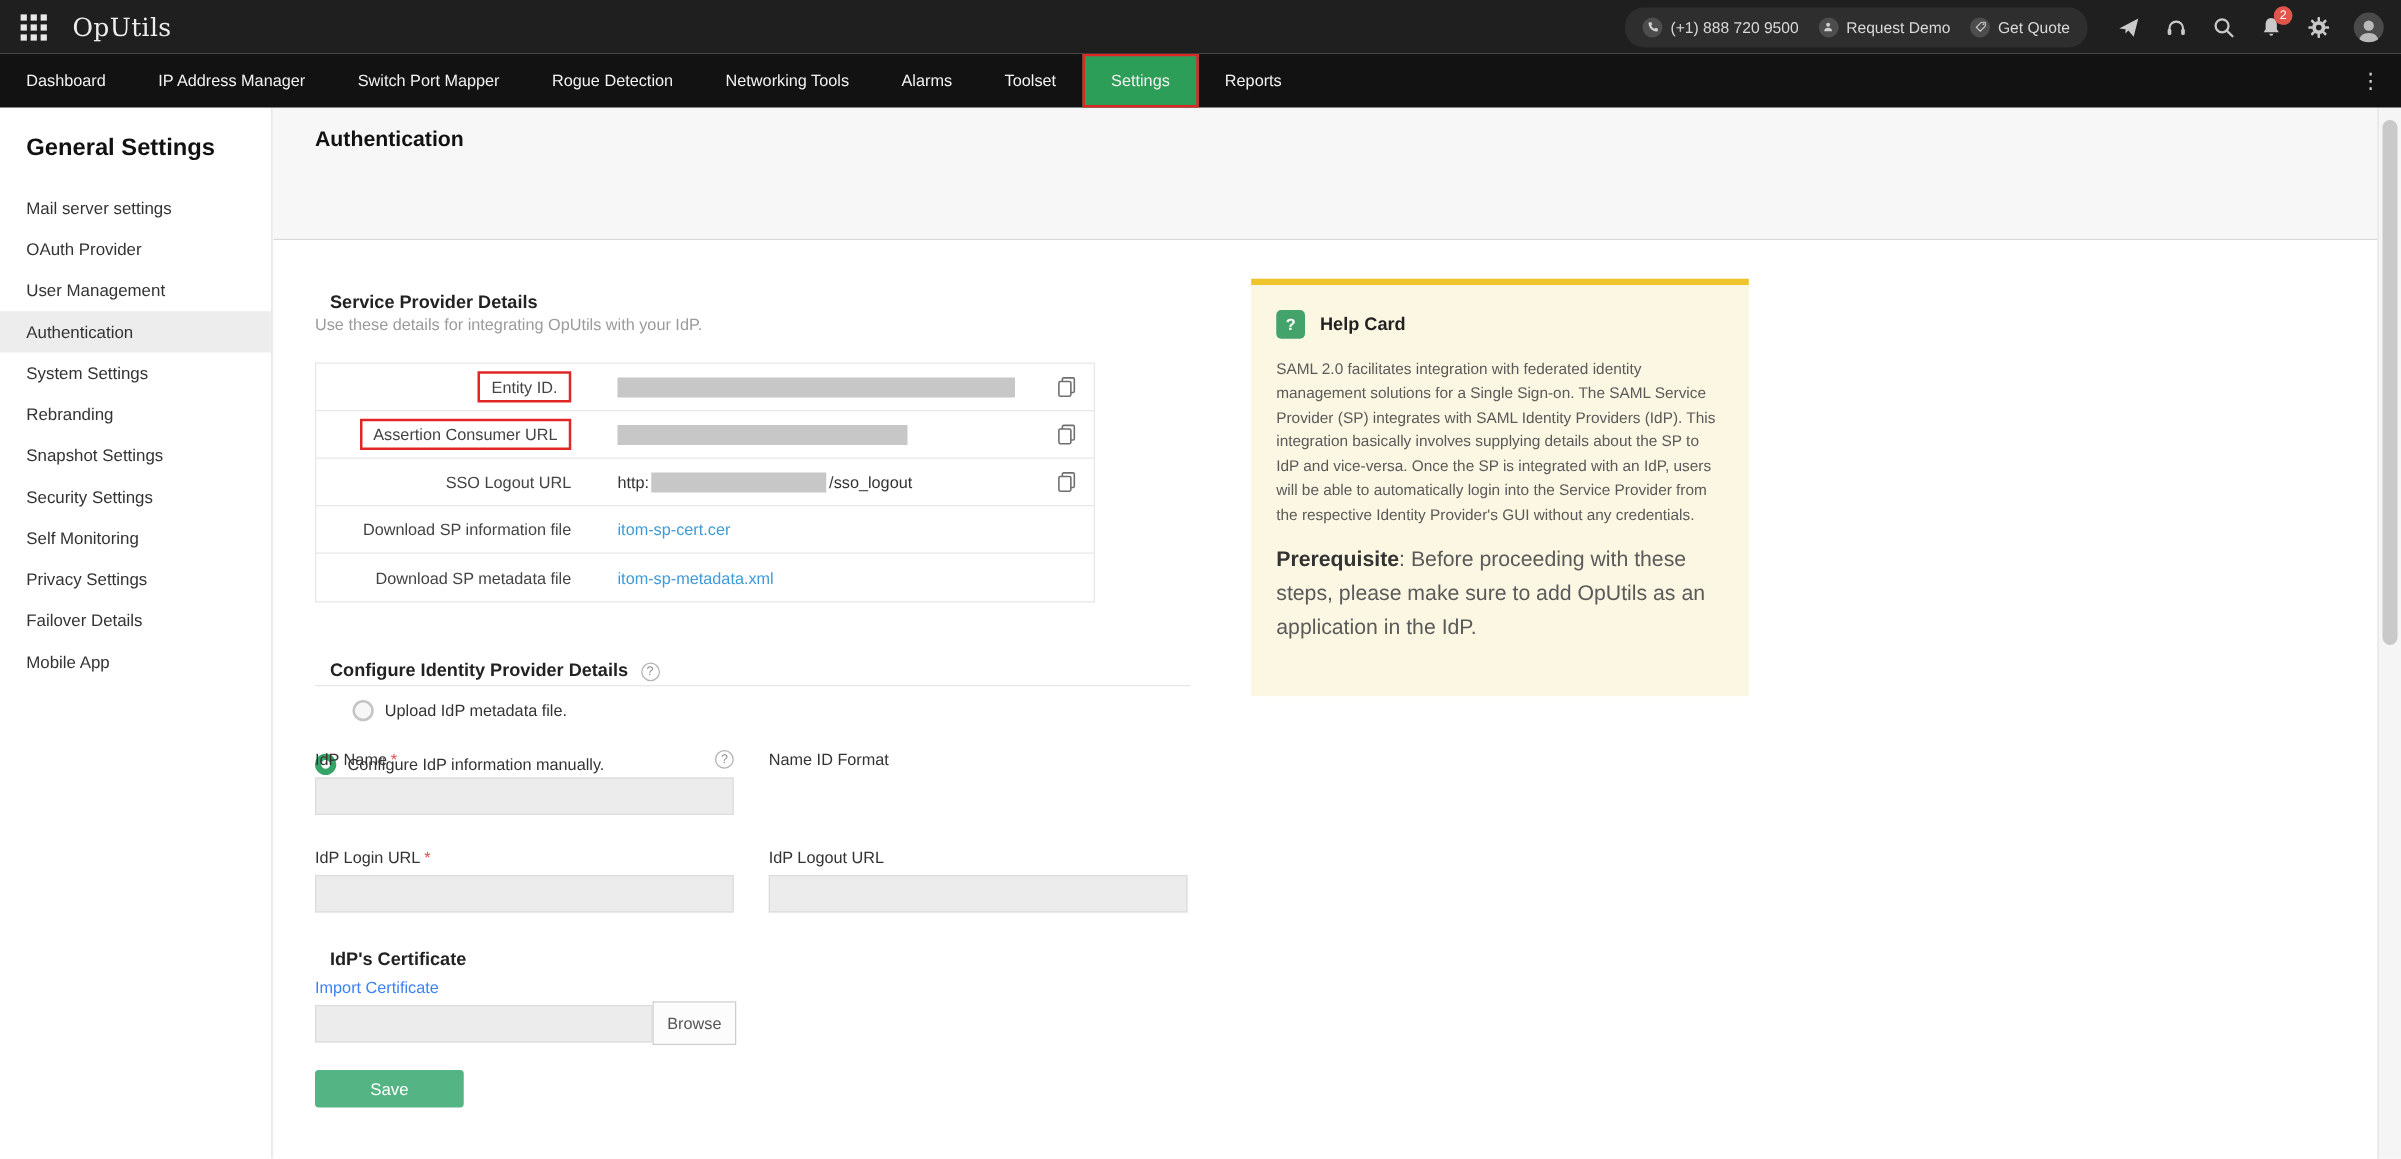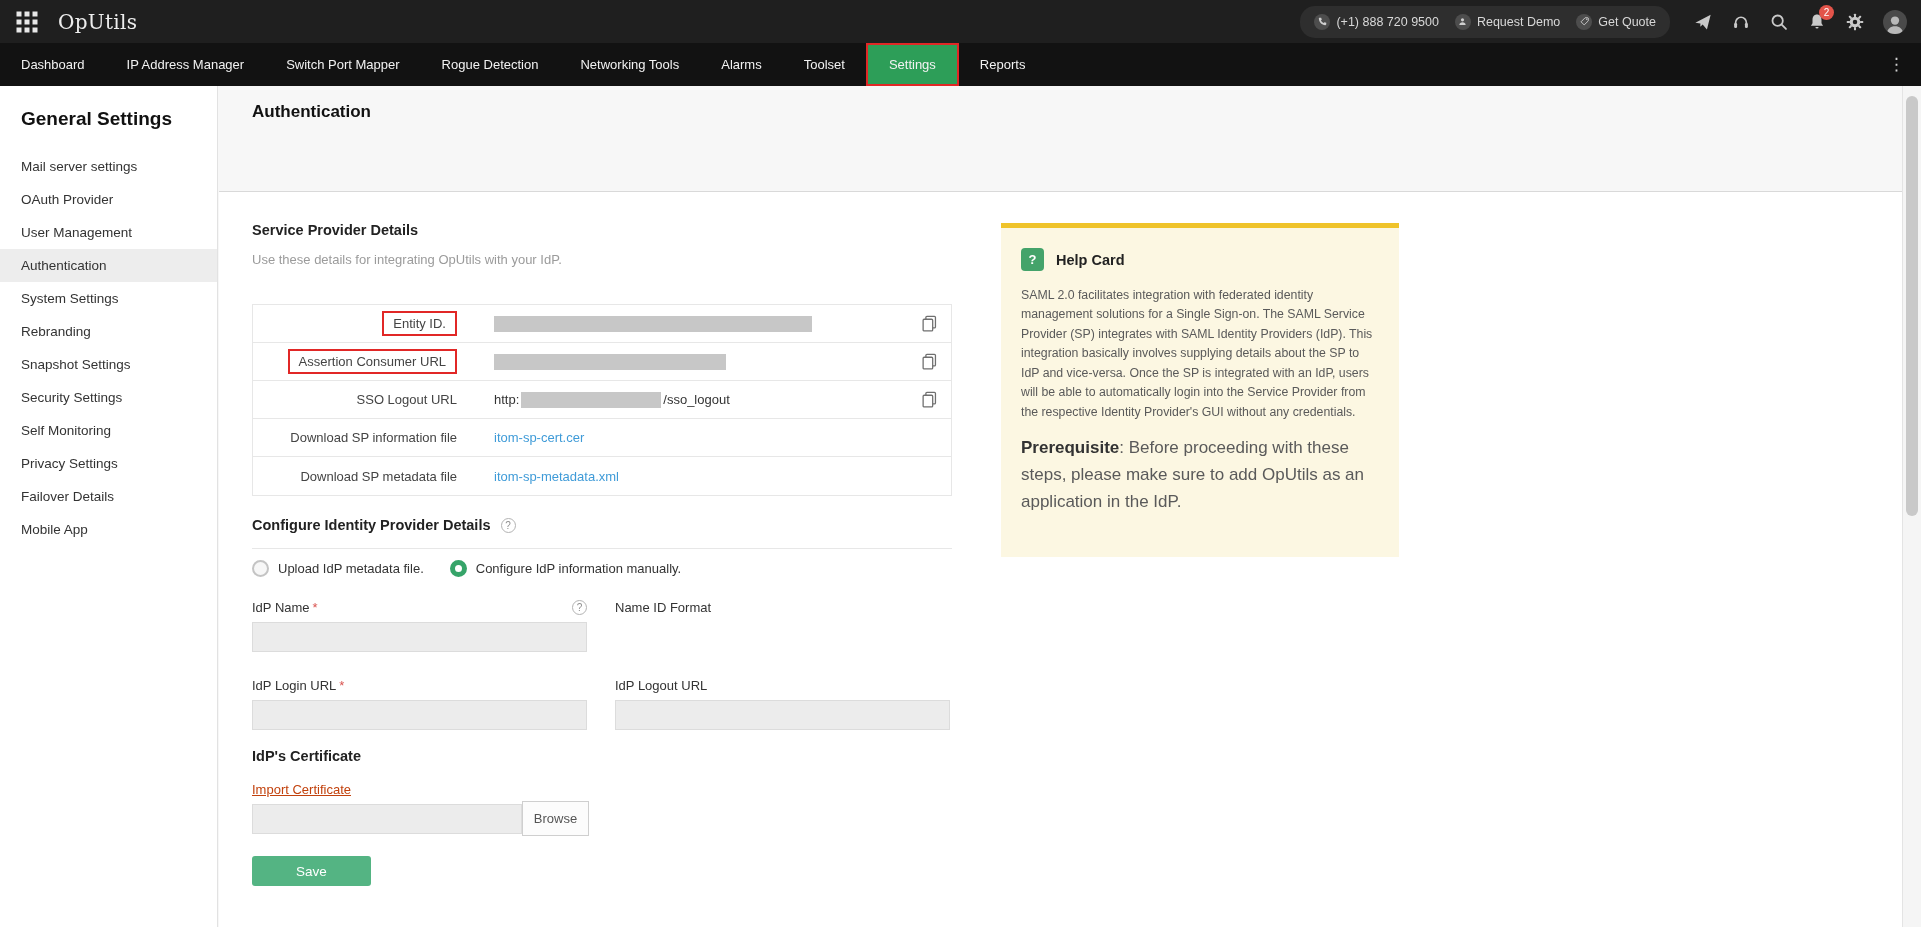--- a/index.html
+++ b/index.html
@@ -41,42 +41,42 @@
   .page-title { position:absolute; left:33px; top:16px; margin:0; font-size:17px; font-weight:bold; color:#111; }
 
   .tabs { position:absolute; left:33px; top:61px; height:44px; display:flex; z-index:2; }
   .tab { height:44px; line-height:44px; border:1px solid #d9d9d9; border-left:none; background:#fbfbfb; padding:0 24px; font-size:13.5px; color:#333; cursor:pointer; position:relative; white-space:nowrap; }
   .tab:first-child { border-left:1px solid #d9d9d9; }
   .tab.active { background:#fff; height:45px; border-bottom:none; z-index:3; }
   .tab-ann { position:absolute; left:3px; right:3px; top:3px; bottom:6px; border:2px solid #e12726; pointer-events:none; }
 
   .panel { position:absolute; left:0; right:0; top:105px; bottom:0; background:#fff; border-top:1px solid #d9d9d9; }
 
-  .sec-title { position:absolute; margin:0; font-size:14.5px; font-weight:bold; color:#222; }
+  .sec-title { position:absolute; margin:12px; font-size:14.5px; font-weight:bold; color:#222; }
   .sp-head { left:33px; top:30px; }
   .sp-desc { position:absolute; left:33px; top:60px; margin:0; font-size:13px; color:#9b9b9b; }
 
-  .sp-table { position:absolute; left:33px; top:98px; width:700px; border:1px solid #e7e7e7; background:#fff;margin-top:14px; }
+  .sp-table { position:absolute; left:33px; top:98px; width:624px; border:1px solid #e7e7e7; background:#fff; }
   .sp-row { display:flex; align-items:center; height:38px; border-bottom:1px solid #e7e7e7; }
   .sp-row:last-child { border-bottom:none; }
   .sp-label { width:204px; flex:none; text-align:right; font-size:13px; color:#444; }
   .ann { display:inline-block; border:2px solid #e12726; padding:3px 9px; }
   .sp-value { flex:1; display:flex; align-items:center; padding-left:37px; font-size:13px; color:#333; }
   .redacted { display:inline-block; height:16px; background:#c7c7c7; }
   .r-entity { width:318px; }
   .r-acs { width:232px; }
   .r-sso { width:140px; margin:0 2px; }
   .copy { width:18px; height:18px; margin-right:12px; flex:none; cursor:pointer; }
   .link { color:#3f9bd8; cursor:pointer; font-size:13px; text-decoration:none; }
 
   .idp-head { left:33px; top:325px; display:flex; align-items:center; gap:10px; }
   .help-circle { display:inline-block; width:15px; height:15px; border:1px solid #b3b3b3; border-radius:50%; color:#8d8d8d; font-size:10px; line-height:13px; text-align:center; font-weight:normal; cursor:pointer; flex:none; }
   .idp-divider { position:absolute; left:33px; top:356px; width:700px; border-top:1px solid #e7e7e7; }
 
-  .radio-row { position:absolute; left:33px; top:368px; display:flex; align-items:center; gap:26px; }
+  .radio-row { position:absolute; left:33px; top:368px; display:flex; align-items:center; gap:26px;flex-direction:column; }
   .radio-opt { display:flex; align-items:center; gap:9px; font-size:13px; color:#333; cursor:pointer; }
   .radio-c { width:17px; height:17px; border-radius:50%; border:2px solid #c4c4c4; background:#f7f7f7; flex:none; }
   .radio-c.sel { border:5px solid #36a469; background:#fff; }
 
   .f-label { position:absolute; font-size:13px; color:#333; }
   .lbl-flex { width:335px; display:flex; justify-content:space-between; align-items:center; }
   .req { color:#d9534f; margin-left:3px; }
   .f-input { position:absolute; width:335px; height:30px; background:#ececec; border:1px solid #dcdcdc; font-size:13px; color:#333; padding:0 9px; font-family:inherit; }
   #lbl-idp-name { left:33px; top:408px; }
   #lbl-nif { left:396px; top:408px; }
@@ -85,21 +85,21 @@
   #lbl-login { left:33px; top:486px; }
   #lbl-logout { left:396px; top:486px; }
   #inp-login { left:33px; top:508px; }
   #inp-logout { left:396px; top:508px; }
 
   .select { position:absolute; width:335px; height:30px; background:#ececec; border:1px solid #d4d4d4; display:flex; align-items:center; cursor:pointer; }
   .sel-text { flex:1; padding-left:9px; font-size:13px; color:#333; }
   .sel-arrow { width:26px; height:100%; background:#dcdcdc; border-left:1px solid #c9c9c9; display:flex; align-items:center; justify-content:center; color:#666; font-size:11px; }
 
   .cert-head { left:33px; top:556px; }
-  .import-label { position:absolute; left:33px; top:590px; font-size:13px; color:#c2410c;text-decoration:underline; }
+  .import-label { position:absolute; left:33px; top:590px; font-size:13px; color:#3b82f6; }
   #inp-import { left:33px; top:612px; width:270px; }
   .browse-btn { position:absolute; left:303px; top:609px; width:67px; height:35px; background:#fcfcfc; border:1px solid #cfcfcf; font-size:13px; color:#555; display:flex; align-items:center; justify-content:center; cursor:pointer; font-family:inherit; }
   .save-btn { position:absolute; left:33px; top:664px; width:119px; height:30px; background:#54b483; color:#fff; font-size:13.5px; border:none; border-radius:3px; cursor:pointer; font-family:inherit; }
 
   
   .help-card { position:absolute; left:782px; top:31px; width:398px; background:#fcf7e2; border-top:5px solid #efc32a; padding:20px 20px 24px; }
   .hc-head { display:flex; align-items:center; gap:12px; }
   .hc-q { width:23px; height:23px; border-radius:4px; background:#44a36a; color:#fff; font-size:13px; font-weight:bold; display:flex; align-items:center; justify-content:center; flex:none; }
   .hc-title { font-size:14.5px; font-weight:bold; color:#222; }
   .hc-body { margin-top:15px; font-size:12.3px; line-height:1.58; color:#5a5a5a; }

